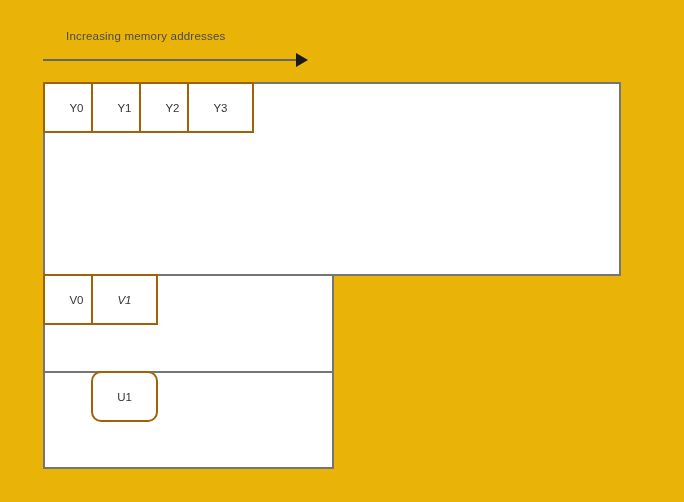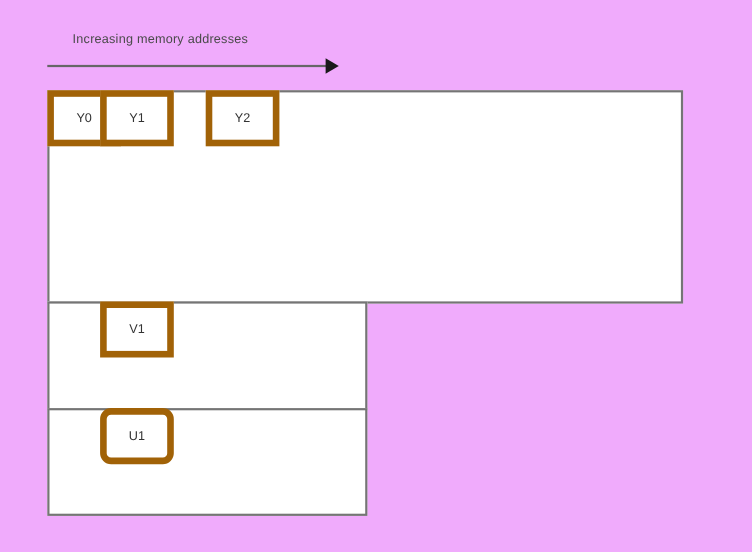--- a/index.html
+++ b/index.html
@@ -4,21 +4,21 @@
 <style>
   html, body {
     margin: 0;
     padding: 0;
     background: #ffffff;
   }
   .canvas {
     position: relative;
     width: 684px;
     height: 502px;
-    background: #f0abfc;
+    background: #eab308;
     font-family: "Liberation Sans", "DejaVu Sans", sans-serif;
     overflow: hidden;
   }
   .arrow-label {
     position: absolute;
     left: 66px;
     top: 30px;
     font-size: 11.5px;
     color: #4a4a4a;
     letter-spacing: 0.2px;
@@ -48,54 +48,56 @@
     background: #ffffff;
     box-sizing: border-box;
   }
   .plane-y { left: 43px; top: 82px;  width: 578px; height: 194px; }
   .plane-v { left: 43px; top: 274px; width: 291px; height: 99px;  }
   .plane-u { left: 43px; top: 371px; width: 291px; height: 98px;  }
   .cell {
     position: absolute;
     width: 67px;
     height: 51px;
-    border: 6px solid #a16207;
+    border: 2px solid #a16207;
     background: #ffffff;
     box-sizing: border-box;
     display: flex;
     align-items: center;
     justify-content: center;
     font-size: 11.5px;
     color: #333333;
   }
   
   .cell.y0 { left: 43px;  top: 82px; }
   .cell.y1 { left: 91px;  top: 82px; text-align: center; }
-  .cell.y2 { left: 139px; top: 82px; margin-left: 48px; }
+  .cell.y2 { left: 139px; top: 82px; }
   .cell.y3 { left: 187px; top: 82px; }
   
   .cell.v0 { left: 43px;  top: 274px; }
-  .cell.v1 { left: 91px;  top: 274px; }
+  .cell.v1 { left: 91px;  top: 274px; font-style: italic; }
   
   .cell.u0 { left: 43px;  top: 371px; }
   .cell.u1 { left: 91px;  top: 371px; border-radius: 10px; }
 </style>
 </head>
 <body>
 
 <div class="canvas">
 
   <div class="arrow-label">Increasing memory addresses</div>
   <div class="arrow-line"></div>
   <div class="arrow-head"></div>
 
   <div class="plane plane-y"></div>
   <div class="cell y0">Y0</div>
   <div class="cell y1">Y1</div>
   <div class="cell y2">Y2</div>
+  <div class="cell y3">Y3</div>
 
   <div class="plane plane-v"></div>
+  <div class="cell v0">V0</div>
   <div class="cell v1">V1</div>
 
   <div class="plane plane-u"></div>
   <div class="cell u1">U1</div>
 
 </div>
 
 </body></html>

